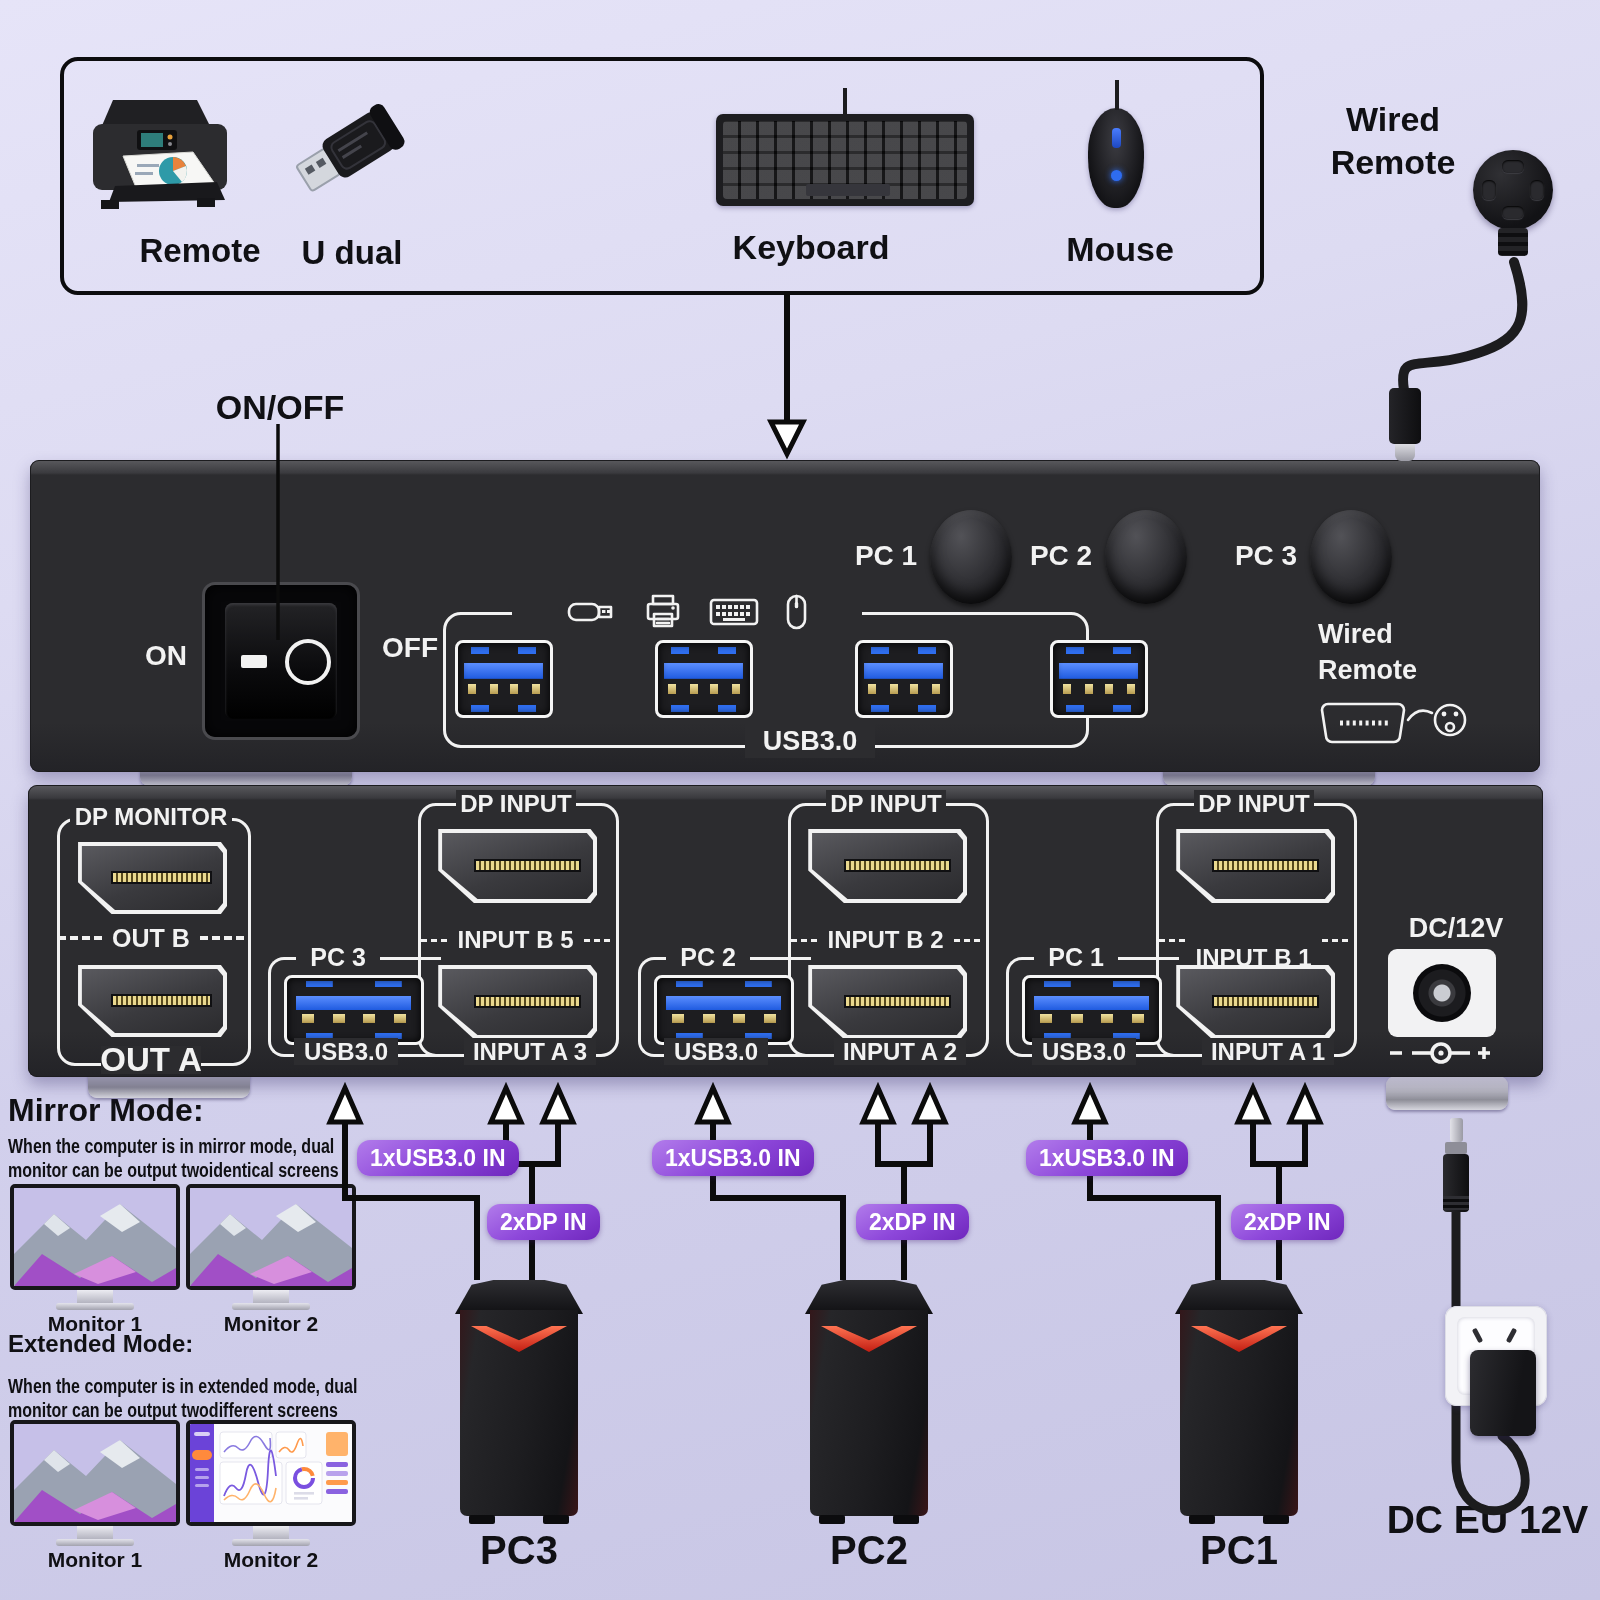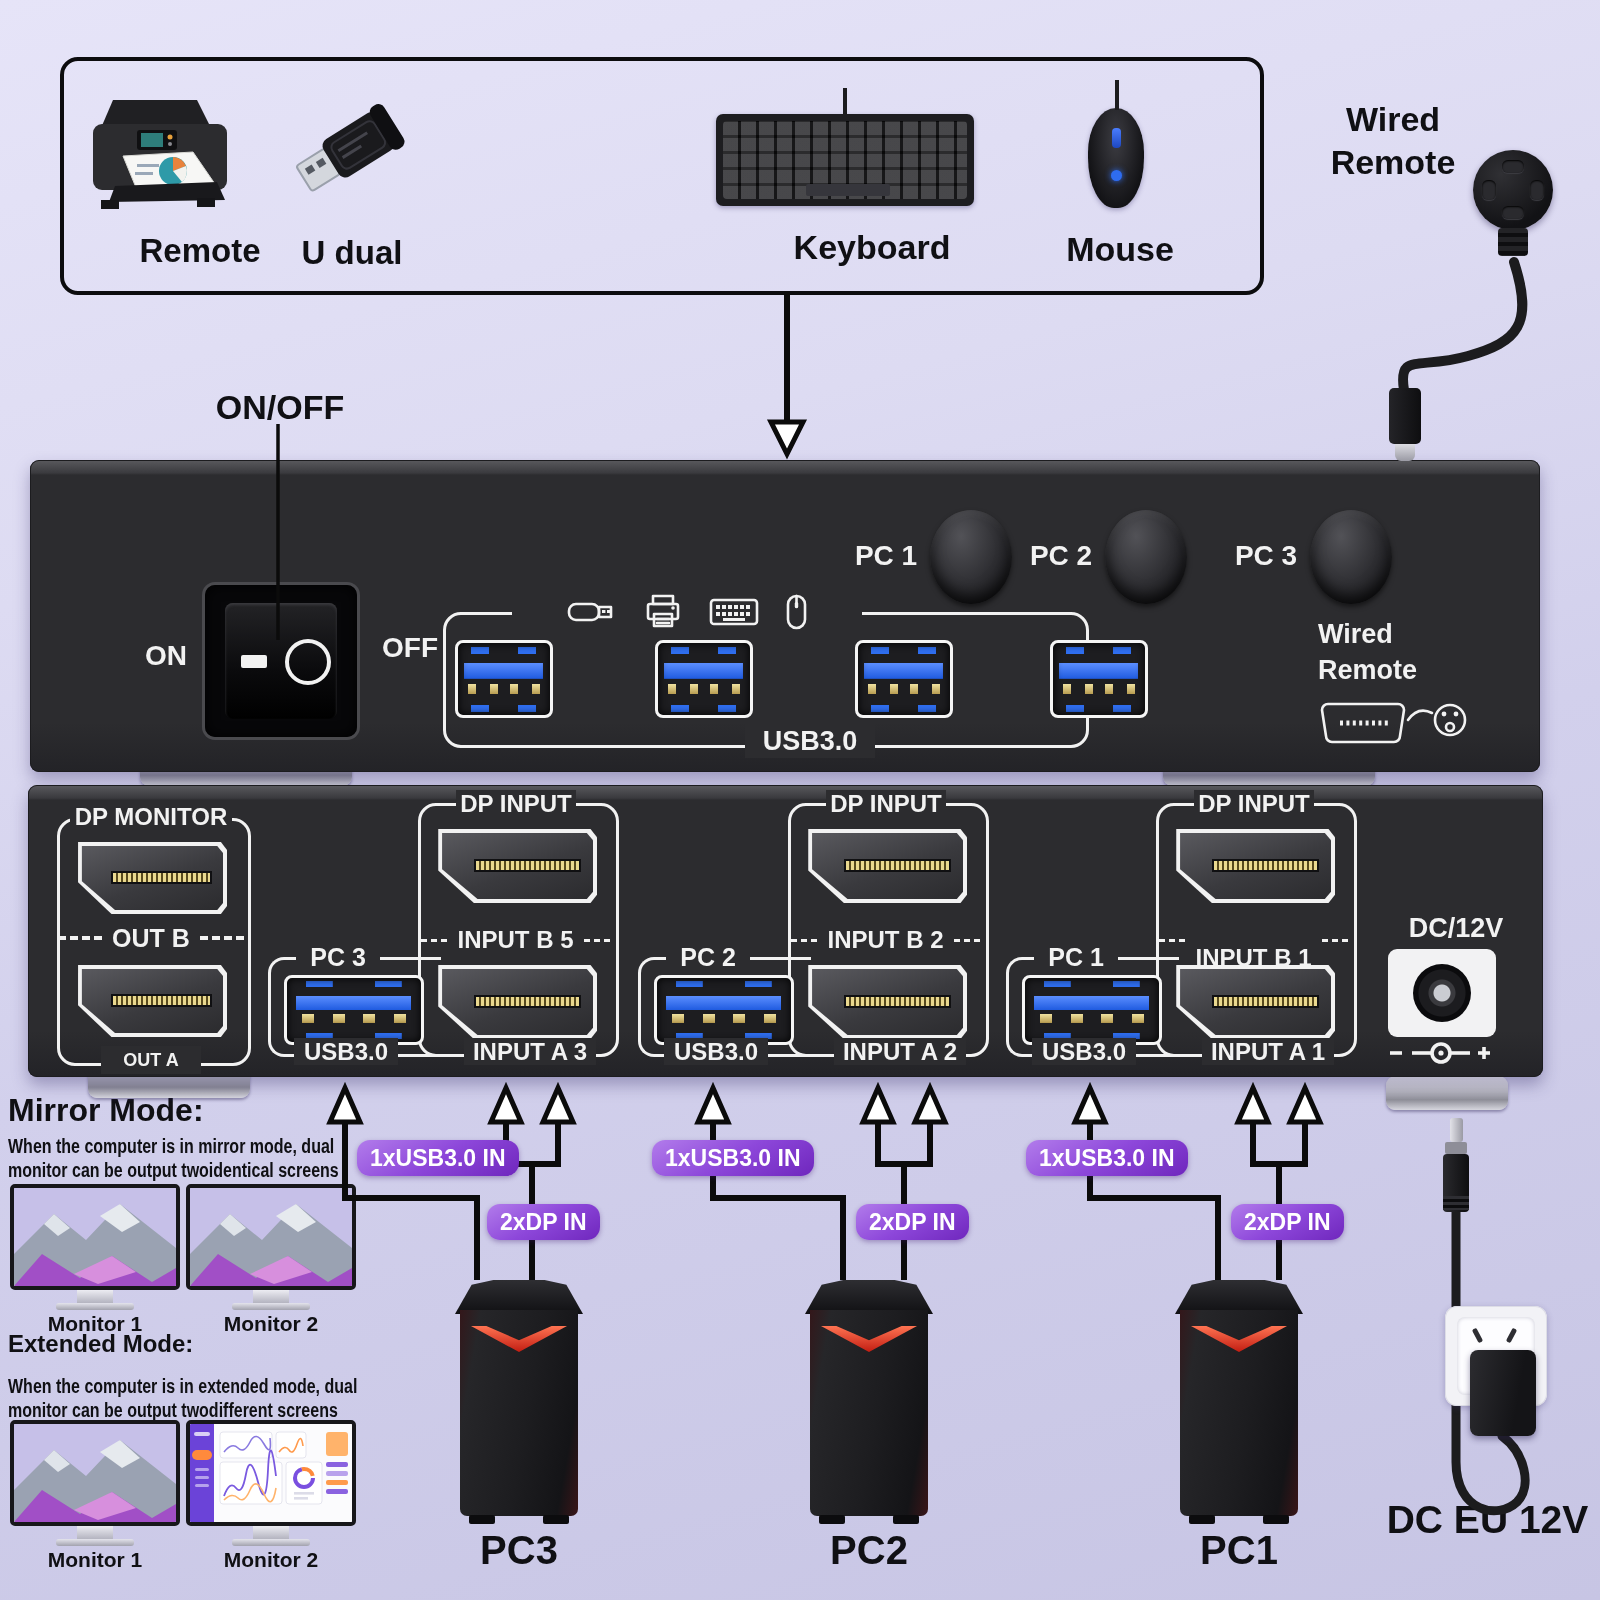--- a/index.html
+++ b/index.html
@@ -148,21 +148,21 @@
         <rect x="50" y="60" width="22" height="3" fill="#44444c"></rect>
       <rect x="96" y="34" width="16" height="50" rx="7" fill="#0f0f12"></rect>
     </g>
   </svg>
   <div class="blabel" style="left:252px;top:234px;width:200px;font-size:33px;">U dual</div>
 
   <div class="kb" style="left:716px;top:114px;width:258px;height:92px;">
     <div class="keys"></div>
       <div class="space"></div>
   </div>
-  <div class="blabel" style="left:772px;top:228px;width:200px;font-size:34px;">Keyboard</div>
+  <div class="blabel" style="left:711px;top:228px;width:200px;font-size:34px;">Keyboard</div>
 
   <div class="mouse" style="left:1088px;top:108px;">
     <div class="wheel"></div>
       <div class="logo"></div>
   </div>
   <div class="blabel" style="left:1020px;top:230px;width:200px;font-size:34px;">Mouse</div>
 
   <div class="blabel" style="left:1318px;top:100px;width:150px;font-size:34px;">Wired</div>
   <div class="blabel" style="left:1318px;top:143px;width:150px;font-size:34px;">Remote</div>
   <div class="remote-body" style="left:1473px;top:150px;">
@@ -274,21 +274,21 @@
     <div class="dashrow" style="left:29px;top:138px;width:188px;height:30px;">
       <div class="dash"></div>
       <span class="wlabel" style="position:static;font-size:25px;">OUT B</span>
       <div class="dash"></div>
     </div>
     <div class="dp" style="left:47px;top:180px;width:152px;height:72px;">
       <div class="dpo"></div>
         <div class="dpi"></div>
         <div class="dpp"></div>
     </div>
-    <div class="mask wlabel" style="left:73px;top:261px;width:100px;height:28px;font-size:18px;">OUT A</div>
+    <div class="mask wlabel" style="left:73px;top:261px;width:100px;height:28px;font-size:33px;">OUT A</div>
 
     <div class="abs" style="left:240px;top:14px;width:345px;height:266px;">
       <div class="bracket" style="left:150px;top:4px;width:195px;height:248px;"></div>
       <div class="mask wlabel" style="left:188px;top:-9px;width:120px;height:28px;font-size:24px;">DP INPUT</div>
       <div class="dp" style="left:167px;top:30px;width:162px;height:74px;">
         <div class="dpo"></div>
           <div class="dpi"></div>
           <div class="dpp"></div>
       </div>
       <div class="dashrow" style="left:150px;top:126px;width:195px;height:30px;">

